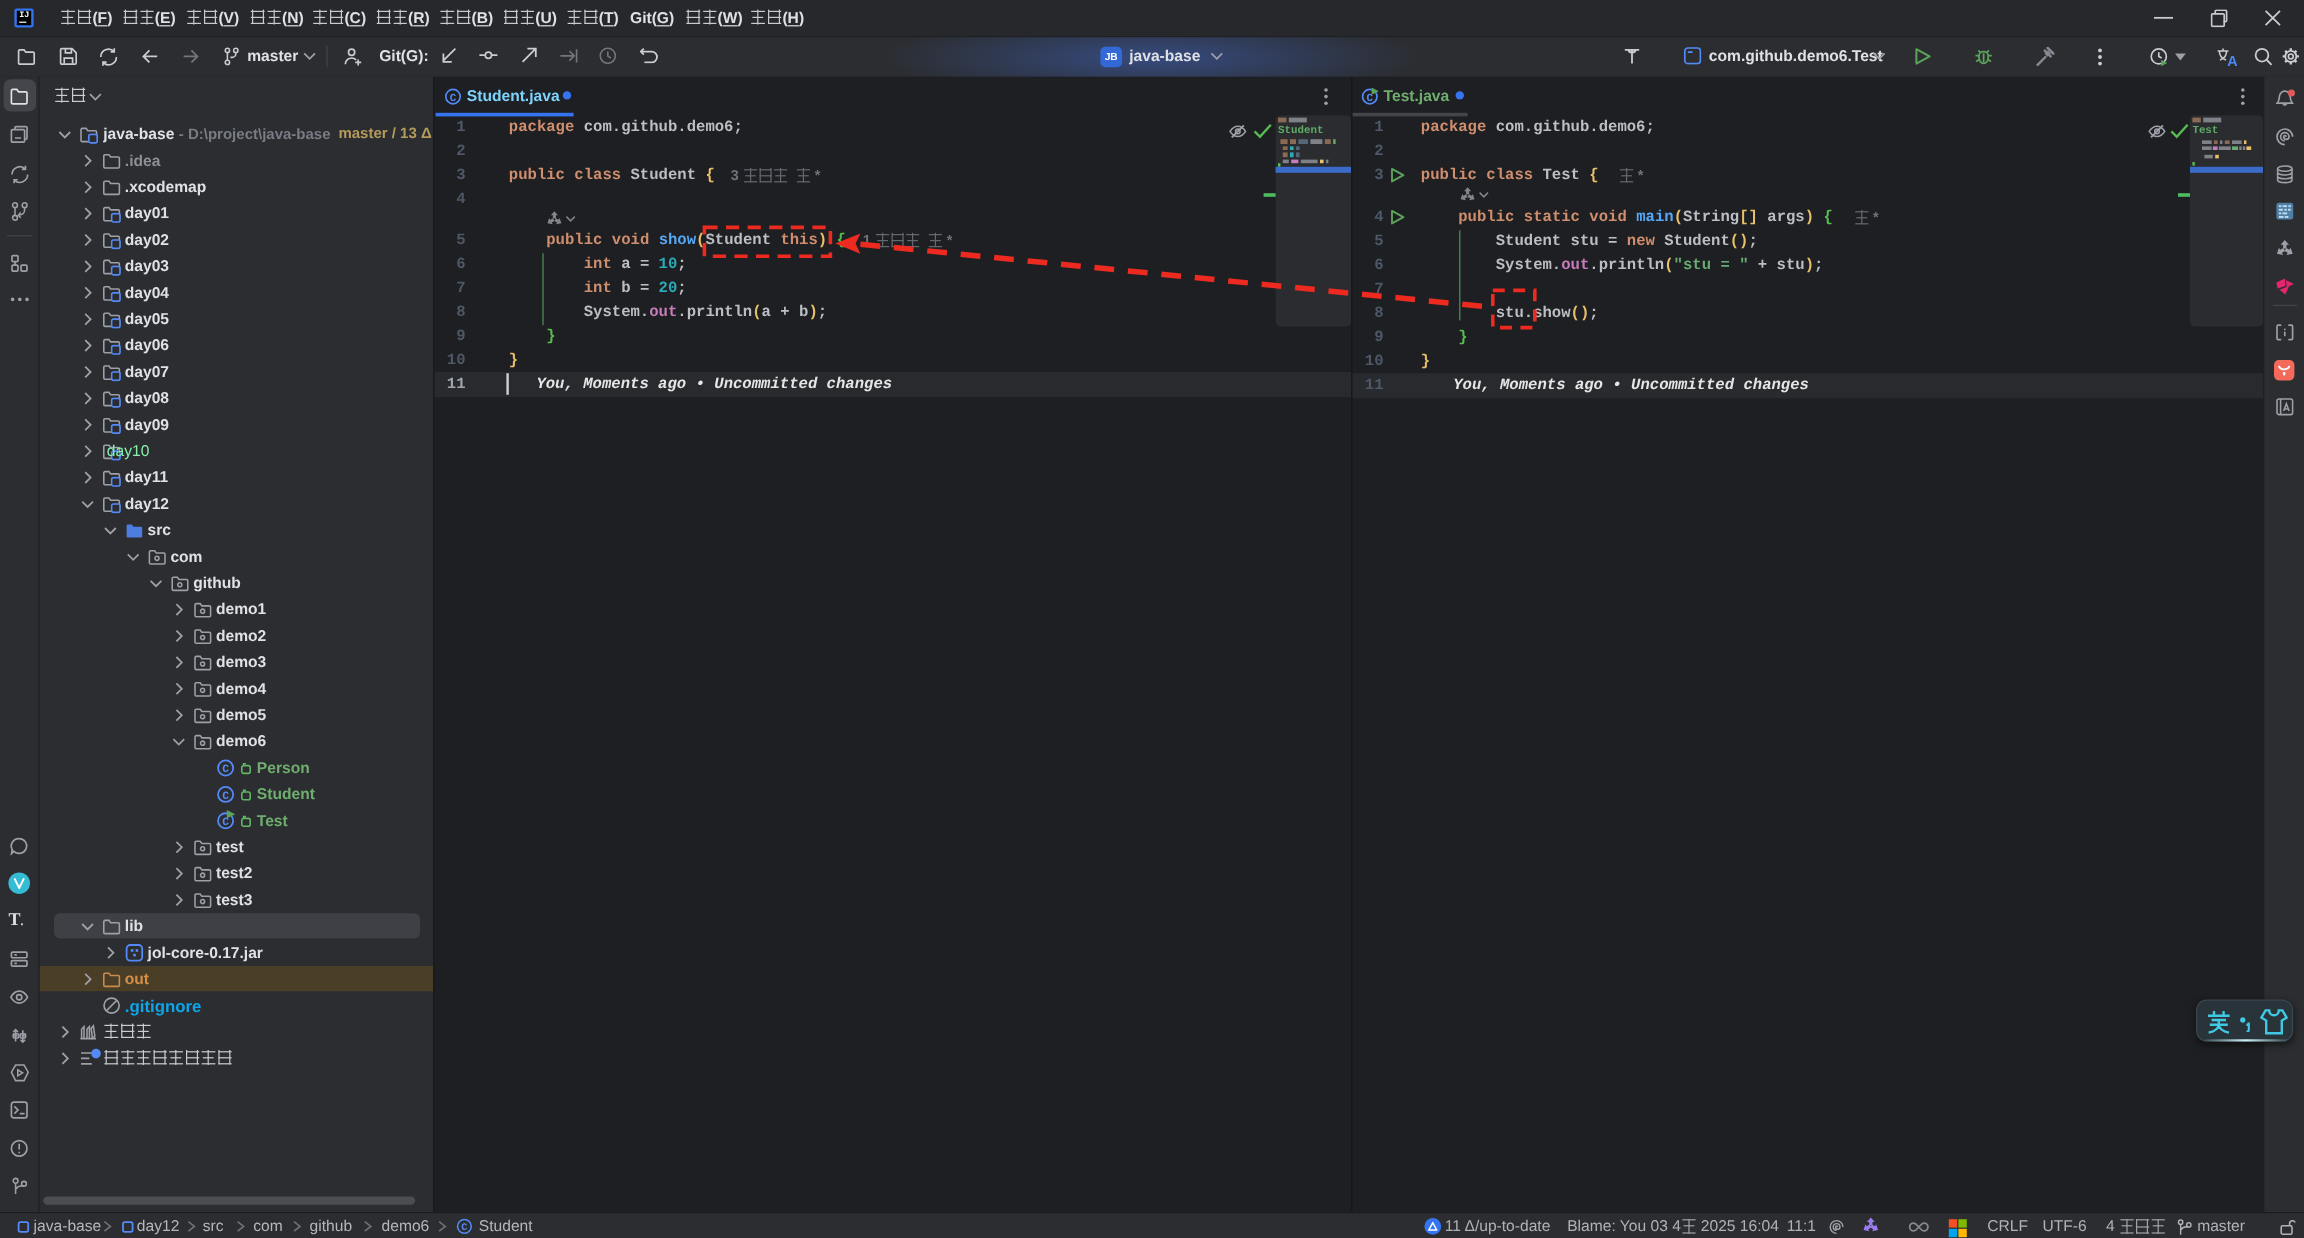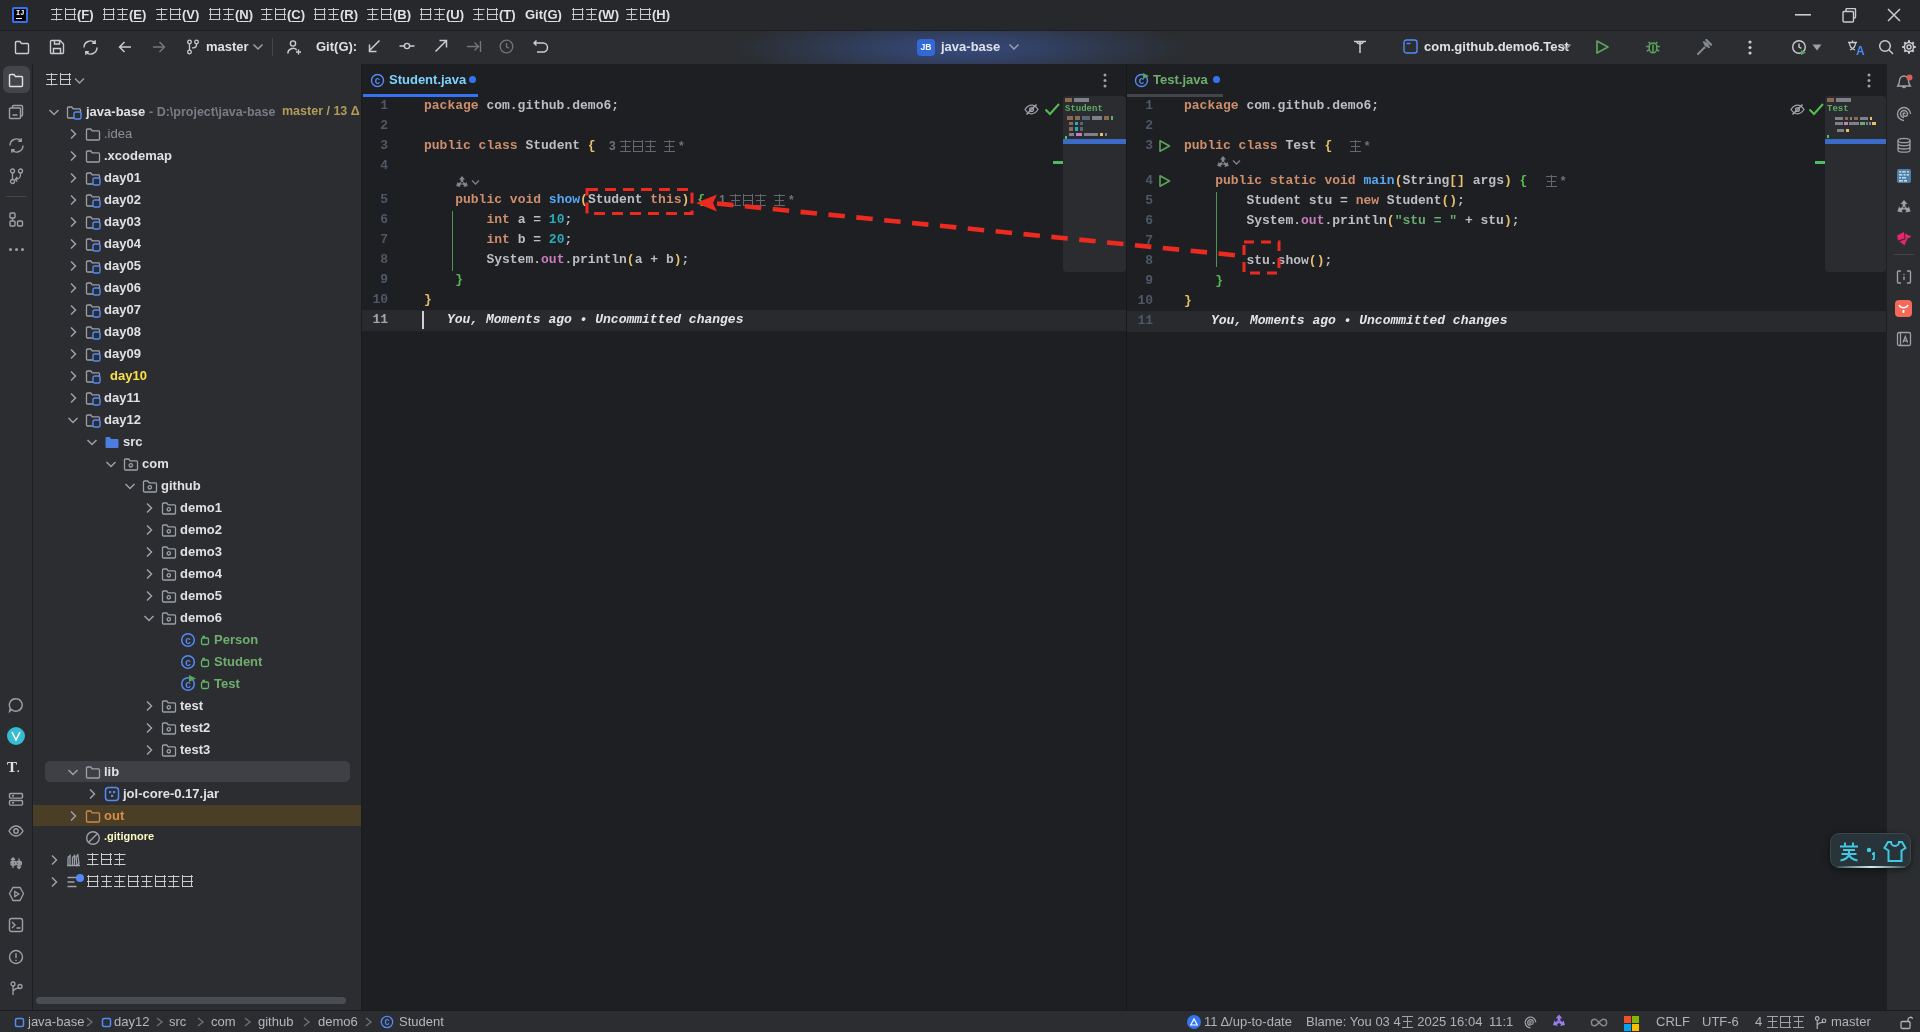--- a/index.html
+++ b/index.html
@@ -271,21 +271,21 @@
       </svg>
       <div class="abs" style="left:53px;top:40px;font-size:13px;color:#DFE1E5;font-weight:700">java-base</div>
       <div class="abs" style="left:116px;top:41px;font-size:12.5px;color:#787C84;font-weight:600;white-space:nowrap">- D:\project\java-base</div>
       <div class="abs" style="left:249px;top:40px;font-size:12.5px;color:#B49A5B;font-weight:700;white-space:nowrap">master / 13 Δ</div>
  <svg class="abs" style="left:32px;top:61.5px" width="16" height="16" stroke="#9DA0A8">
         <use href="#i-chevr"></use>
       </svg>
       <svg class="abs" style="left:52px;top:61.5px" width="16" height="16" stroke="#9DA0A8">
         <use href="#i-fold"></use>
       </svg>
-      <div class="abs" style="left:71px;top:62px;color:#8C9096;font-size:13px;font-weight:400;white-space:nowrap">.idea</div>
+      <div class="abs" style="left:71px;top:62px;color:#8C9096;font-size:13px;font-weight:700;white-space:nowrap">.idea</div>
  <svg class="abs" style="left:32px;top:83.5px" width="16" height="16" stroke="#9DA0A8">
         <use href="#i-chevr"></use>
       </svg>
       <svg class="abs" style="left:52px;top:83.5px" width="16" height="16" stroke="#9DA0A8">
         <use href="#i-fold"></use>
       </svg>
       <div class="abs" style="left:71px;top:84px;color:#DFE1E5;font-size:13px;font-weight:600;white-space:nowrap">.xcodemap</div>
  <svg class="abs" style="left:32px;top:105.5px" width="16" height="16" stroke="#9DA0A8">
         <use href="#i-chevr"></use>
       </svg>
@@ -378,21 +378,21 @@
       <div class="abs" style="left:71px;top:282px;color:#DFE1E5;font-size:13px;font-weight:600;white-space:nowrap">day09</div>
  <svg class="abs" style="left:32px;top:303.5px" width="16" height="16" stroke="#9DA0A8">
         <use href="#i-chevr"></use>
       </svg>
       <svg class="abs" style="left:52px;top:303.5px" width="16" height="16" stroke="#9DA0A8">
         <use href="#i-fold"></use>
       </svg>
       <svg class="abs" style="left:59px;top:310.5px" width="9" height="9">
         <rect x="1" y="1" width="7" height="7" rx="1.5" fill="#2B2D30" stroke="#548AF7" stroke-width="1.4"></rect>
       </svg>
-      <div class="abs" style="left:77px;top:304px;color:#fde047;font-size:13px;font-weight:700;white-space:nowrap">day10</div>
+      <div class="abs" style="left:56px;top:304px;color:#86efac;font-size:13px;font-weight:400;white-space:nowrap">day10</div>
  <svg class="abs" style="left:32px;top:325.5px" width="16" height="16" stroke="#9DA0A8">
         <use href="#i-chevr"></use>
       </svg>
       <svg class="abs" style="left:52px;top:325.5px" width="16" height="16" stroke="#9DA0A8">
         <use href="#i-fold"></use>
       </svg>
       <svg class="abs" style="left:59px;top:332.5px" width="9" height="9">
         <rect x="1" y="1" width="7" height="7" rx="1.5" fill="#2B2D30" stroke="#548AF7" stroke-width="1.4"></rect>
       </svg>
       <div class="abs" style="left:71px;top:326px;color:#DFE1E5;font-size:13px;font-weight:600;white-space:nowrap">day11</div>
@@ -554,21 +554,21 @@
         <use href="#i-chevr"></use>
       </svg>
       <svg class="abs" style="left:52px;top:743.5px" width="16" height="16" stroke="#C98A4B">
         <use href="#i-fold"></use>
       </svg>
       <div class="abs" style="left:71px;top:744px;color:#D78E47;font-size:13px;font-weight:600;white-space:nowrap">out</div>
  <svg class="abs" style="left:52px;top:765.5px" width="16" height="16" fill="none" stroke="#9DA0A8" stroke-width="1.4">
         <circle cx="8" cy="8" r="6.3"></circle>
         <path d="M3.7 12.3 L12.3 3.7"></path>
       </svg>
-      <div class="abs" style="left:71px;top:766px;color:#fef9c3;font-size:11px;font-weight:600;white-space:nowrap">.gitignore</div>
+      <div class="abs" style="left:71px;top:766px;color:#0ea5e9;font-size:14px;font-weight:600;white-space:nowrap">.gitignore</div>
  <svg class="abs" style="left:13px;top:787.5px" width="16" height="16" stroke="#9DA0A8">
         <use href="#i-chevr"></use>
       </svg>
       <svg class="abs" style="left:33px;top:787.5px" width="16" height="16" fill="none" stroke="#9DA0A8" stroke-width="1.3">
         <path d="M2 13.5 V5.5 M2 5.5 l2-2 v10 M6.5 13.5 V5.5 l2-2 v10 M11 13.5 l-1-8.5 1.8-2.2 L13 11.5 Z M1 13.5 h13"></path>
       </svg>
       <div class="abs" style="left:53px;top:788px;color:#DFE1E5;font-size:13px;font-weight:600"><span class="cj"></span><span class="cj b"></span><span class="cj"></span></div>
  <svg class="abs" style="left:13px;top:809.5px" width="16" height="16" stroke="#9DA0A8">
         <use href="#i-chevr"></use>
       </svg>

